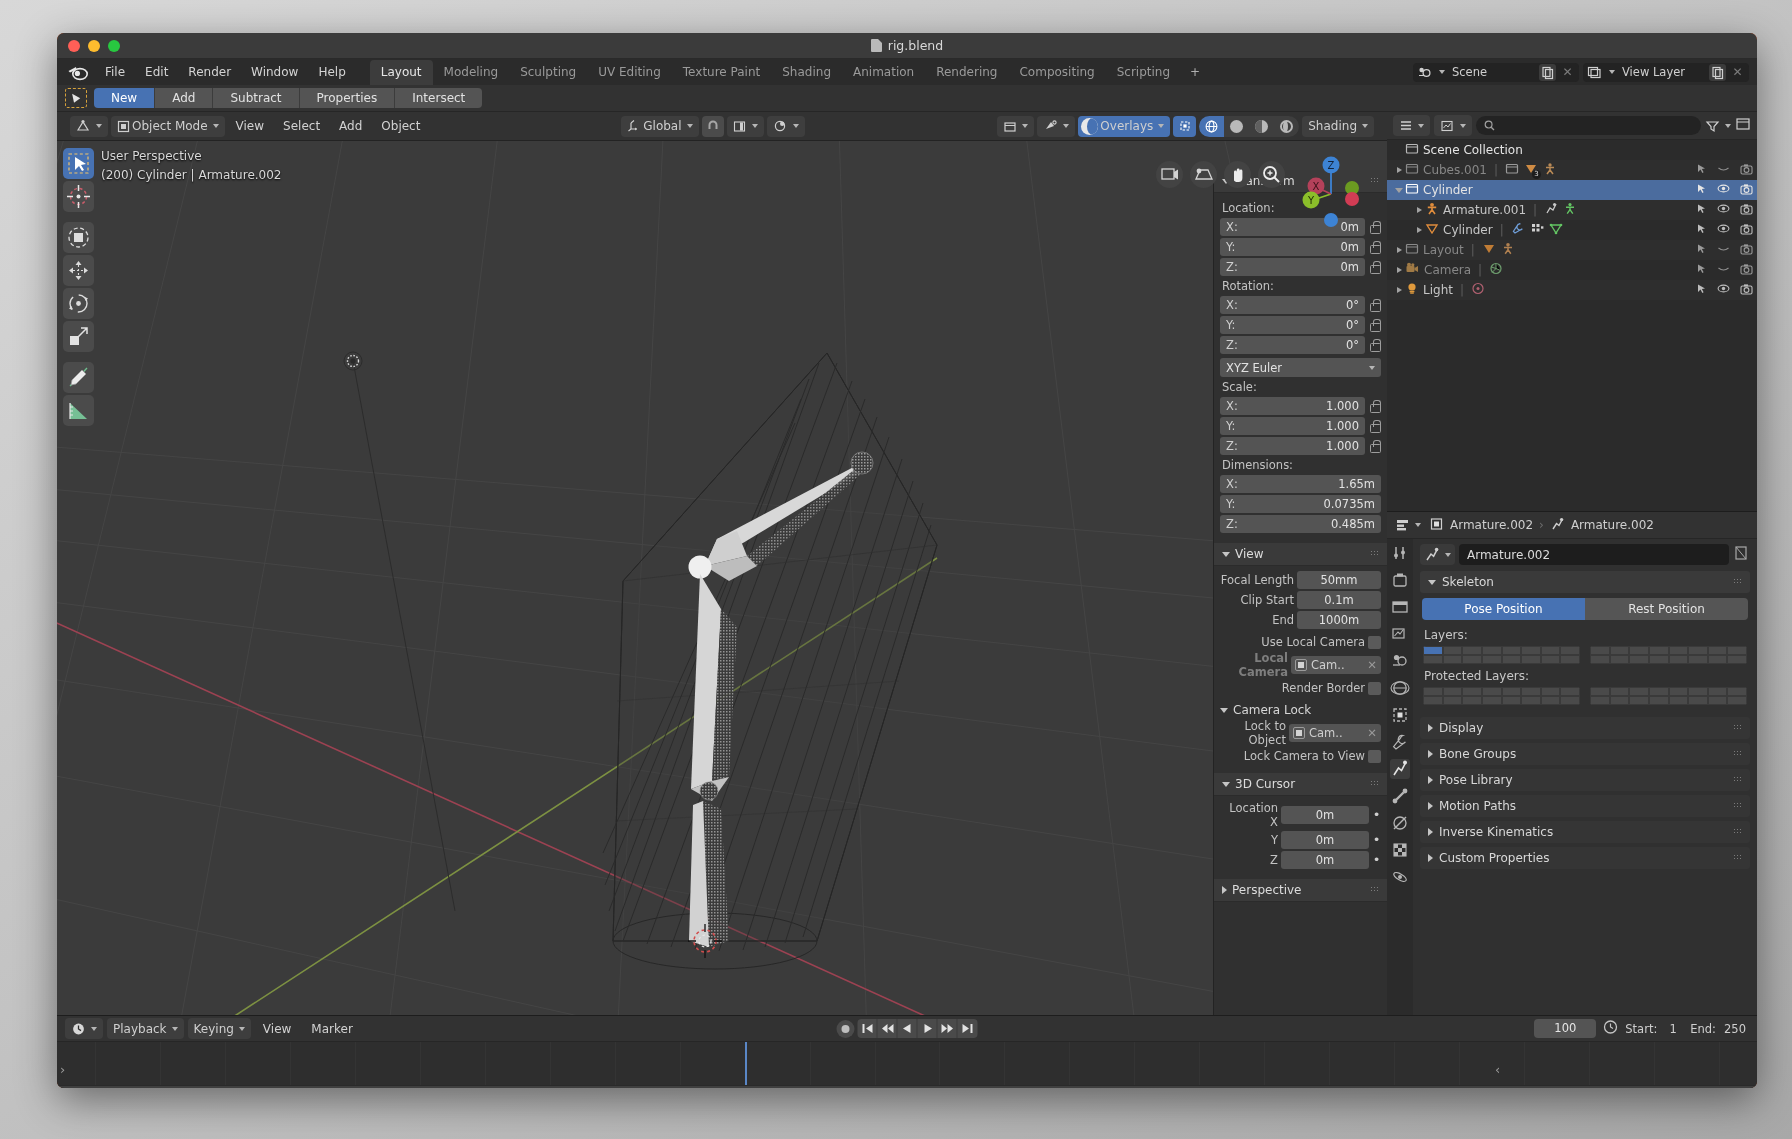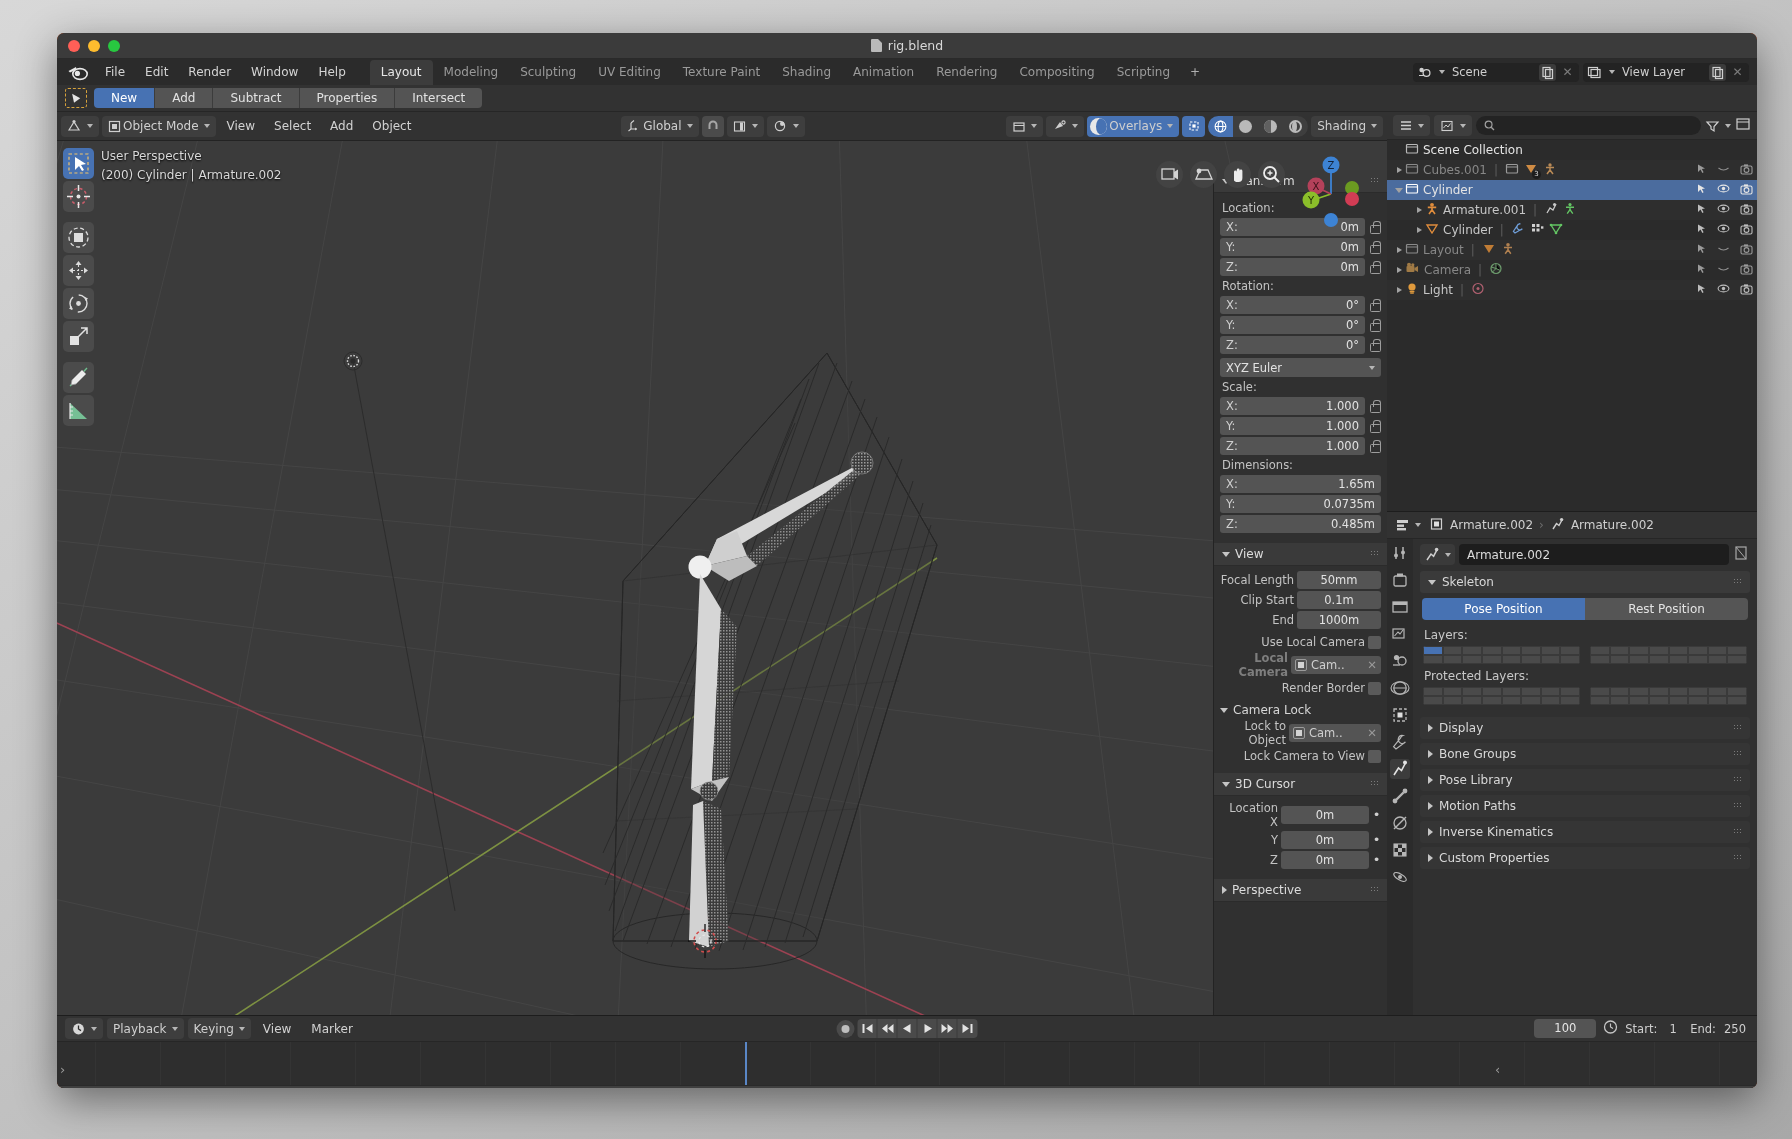--- a/index.html
+++ b/index.html
@@ -56,21 +56,21 @@
   .seg.on { background:#4772b3; color:#fff; }
   .seg:last-child{border-right:none;}
 
   
   #body { display:flex; height:903px; }
   #leftcol { width:1330px; position:relative; }
   #rightcol { width:370px; background:#2b2b2b; display:flex; flex-direction:column; }
 
   
   #vpheader { height:29px; background:#323232; display:flex; align-items:center;
-     padding:0 4px; gap:3px; border-bottom:1px solid #232323; position:relative;}
+     padding:0 13px; gap:3px; border-bottom:1px solid #232323; position:relative;}
   .vh-drop { display:flex;align-items:center; gap:2px; font-size:12px; color:#cfcfcf;
      background:#3e3e3e; border-radius:4px; padding:2px 6px; height:21px; }
   .vh-txt { font-size:12px;color:#d2d2d2;padding:3px 8px; cursor:default;}
   .chev { width:0;height:0;border-left:3.5px solid transparent;border-right:3.5px solid transparent;
      border-top:4px solid #b6b6b6; margin-left:3px; }
   .pillgrp { display:flex; background:#3e3e3e; border-radius:11px; overflow:hidden; height:21px;}
   .pillgrp > div { width:25px; position:relative; }
 
   
   #viewport { position:absolute; left:0; top:29px; right:0; bottom:0;

